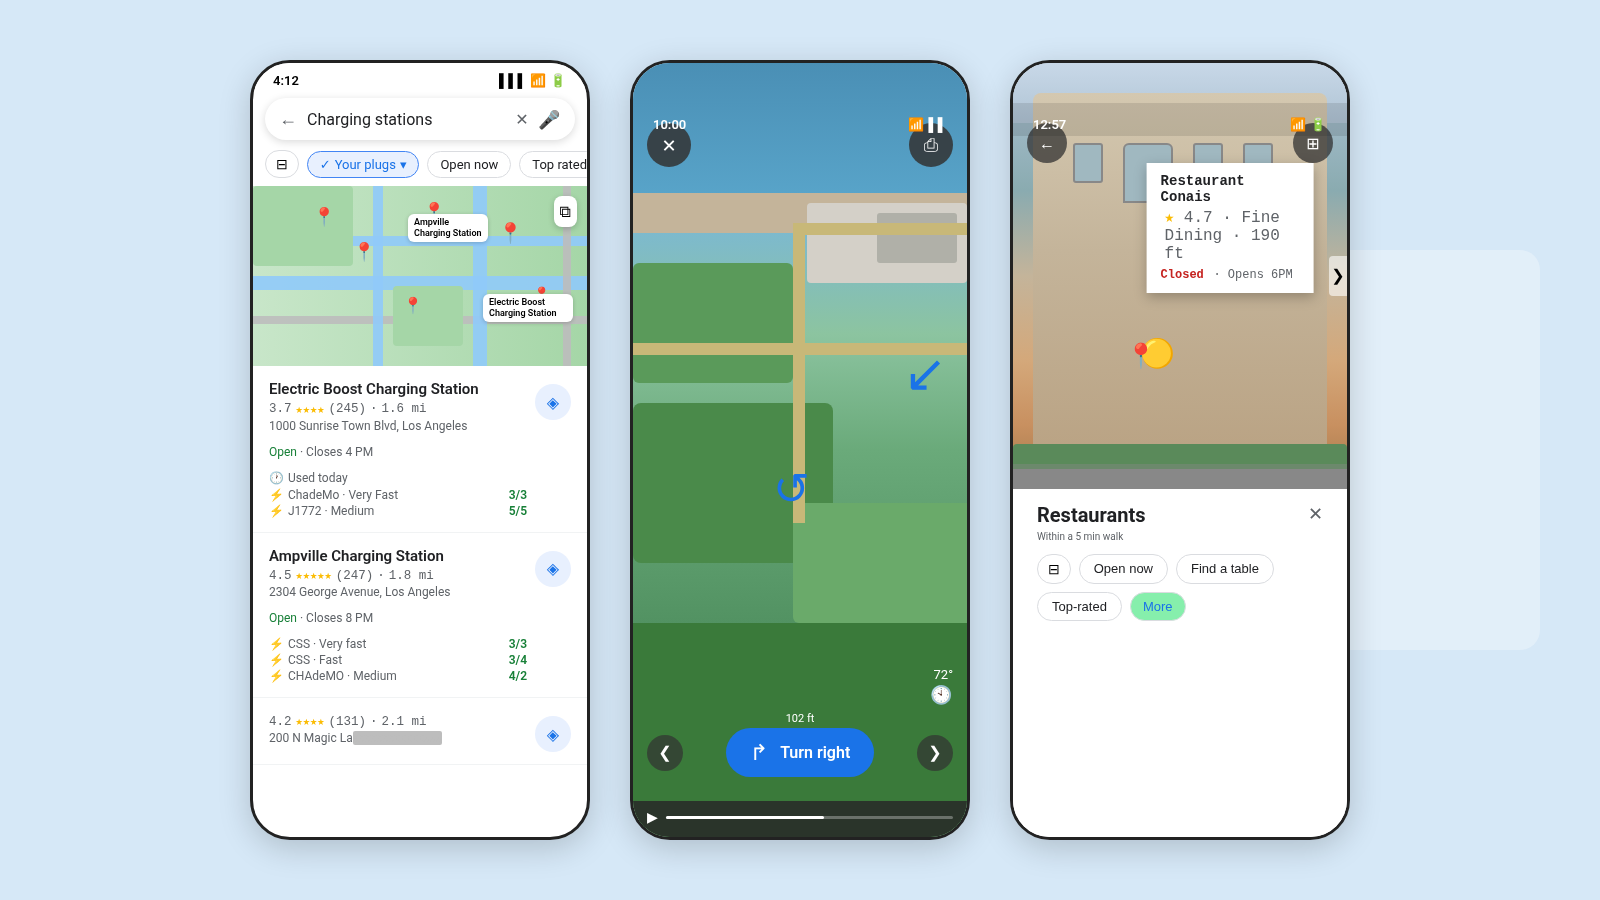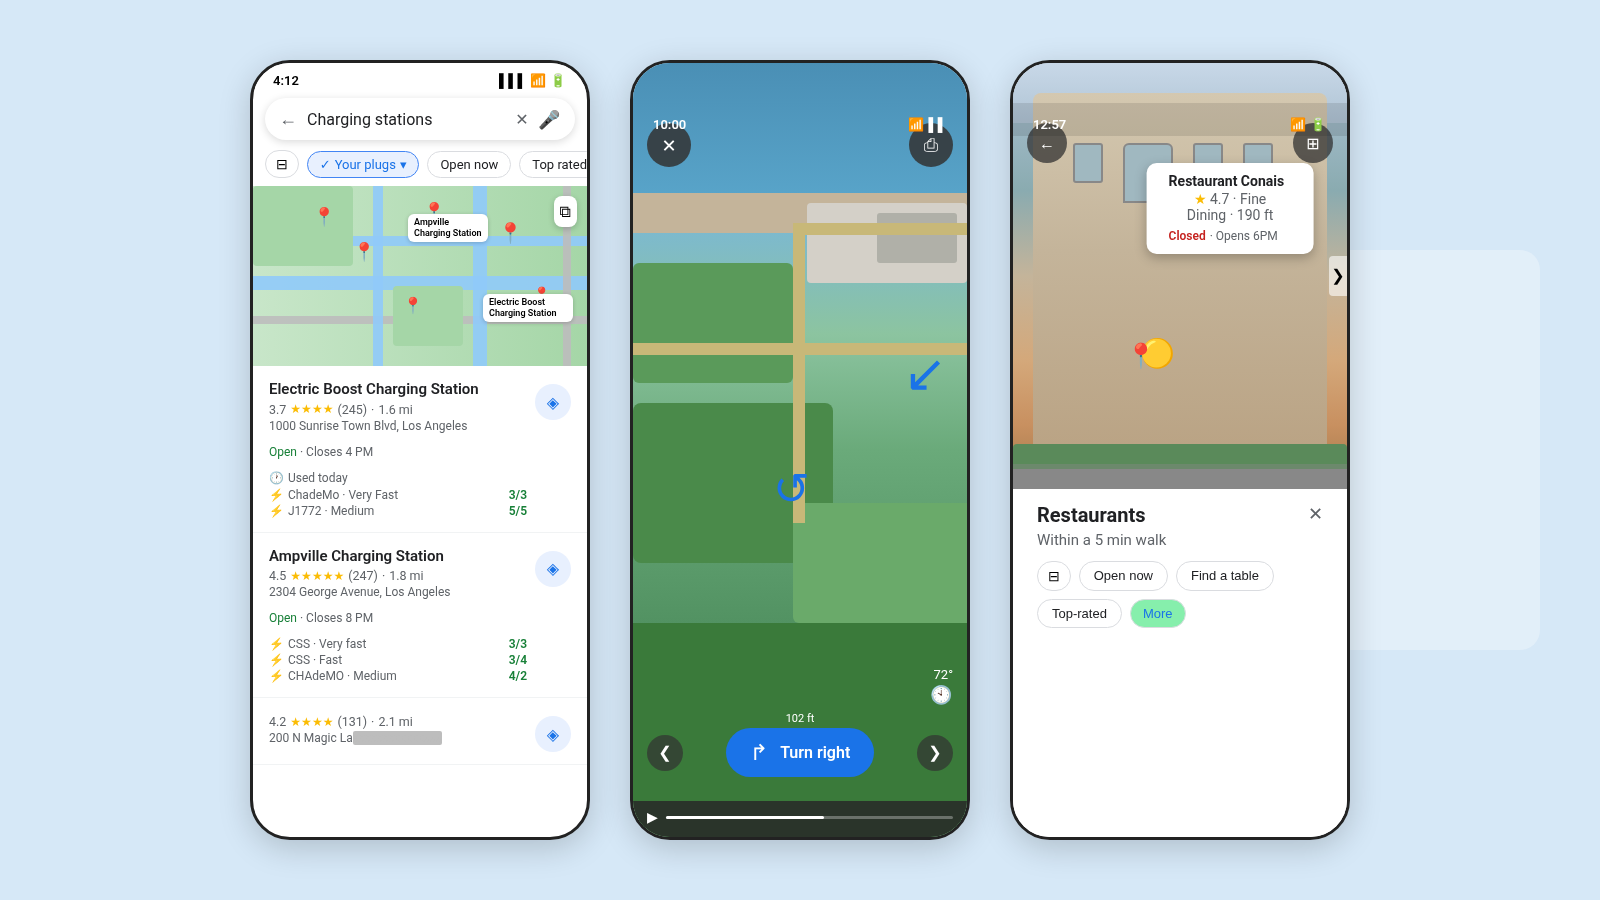--- a/index.html
+++ b/index.html
@@ -157,20 +157,21 @@
       color: #202124;
       line-height: 1.3;
     }
     .station-rating {
       display: flex;
       align-items: center;
       gap: 4px;
       font-size: 12.5px;
       color: #5f6368;
       margin: 2px 0;
+      font-family: Liberation Mono, monospace;
     }
     .stars { color: #fbbc04; font-size: 12px; }
     .station-address { font-size: 12px; color: #5f6368; }
     .station-hours { font-size: 12px; color: #5f6368; margin: 12px 0; }
     .station-used { font-size: 12px; color: #5f6368; display: flex; align-items: center; gap: 4px; margin: 3px 0; }
     .open-text { color: #188038; font-size: 12px; }
     .connector-row {
       display: flex;
       align-items: center;
       justify-content: space-between;
@@ -362,28 +363,29 @@
       cursor: pointer;
     }
 
     
     .restaurant-popup {
       position: absolute;
       top: 100px;
       left: 50%;
       transform: translateX(-20%);
       background: #fff;
-      border-radius: 10px;
-      padding: 10px 22px;
+      border-radius: 0;
+      padding: 10px 14px;
       box-shadow: 0 4px 12px rgba(0,0,0,0.25);
       z-index: 10;
       min-width: 160px;
+      font-family: Liberation Mono, monospace;
     }
     .popup-name { font-size: 14px; font-weight: 700; color: #202124; }
-    .popup-rating { font-size: 14px; color: #5f6368; margin: 2px 4px; text-align: center; }
+    .popup-rating { font-size: 16px; color: #5f6368; margin: 2px 4px; }
     .popup-star { color: #fbbc04; }
     .popup-status-closed { color: #c5221f; font-size: 12px; font-weight: 600; }
     .popup-hours { font-size: 12px; color: #5f6368; }
 
     
     .yellow-pin {
       position: absolute;
       bottom: 30%;
       left: 38%;
       font-size: 28px;
@@ -398,21 +400,21 @@
       overflow: hidden;
     }
     .sv-bottom-header {
       display: flex;
       justify-content: space-between;
       align-items: flex-start;
       margin-bottom: 4px;
     }
     .sv-title { font-size: 20px; font-weight: 700; color: #202124; }
     .sv-close { color: #5f6368; font-size: 18px; cursor: pointer; }
-    .sv-subtitle { font-size: 15px; color: #5f6368; margin-bottom: 12px; }
+    .sv-subtitle { font-size: 10px; color: #5f6368; margin-bottom: 12px; }
     .sv-filter-row {
       display: flex;
       gap: 8px;
       flex-wrap: wrap;
     }
     .sv-chip {
       background: #fff;
       border: 1.5px solid #dadce0;
       border-radius: 20px;
       padding: 6px 14px;

